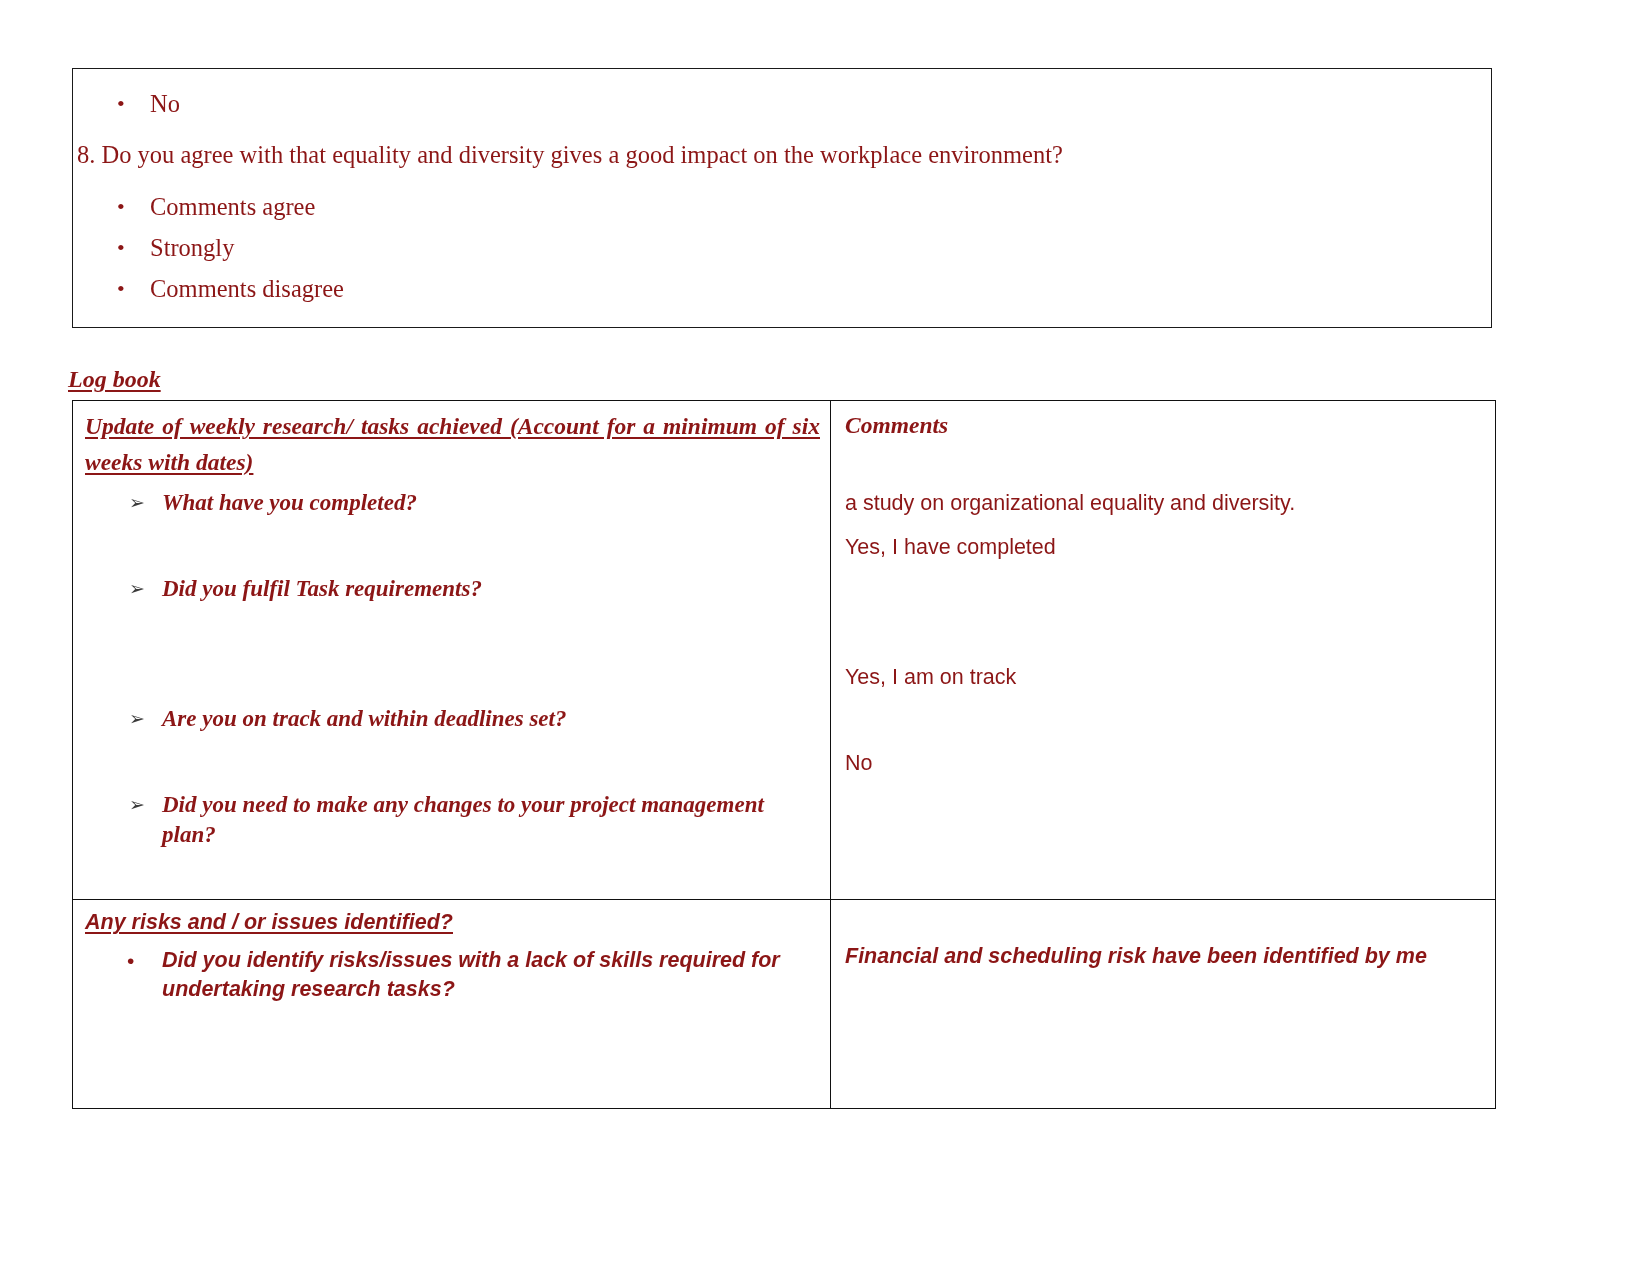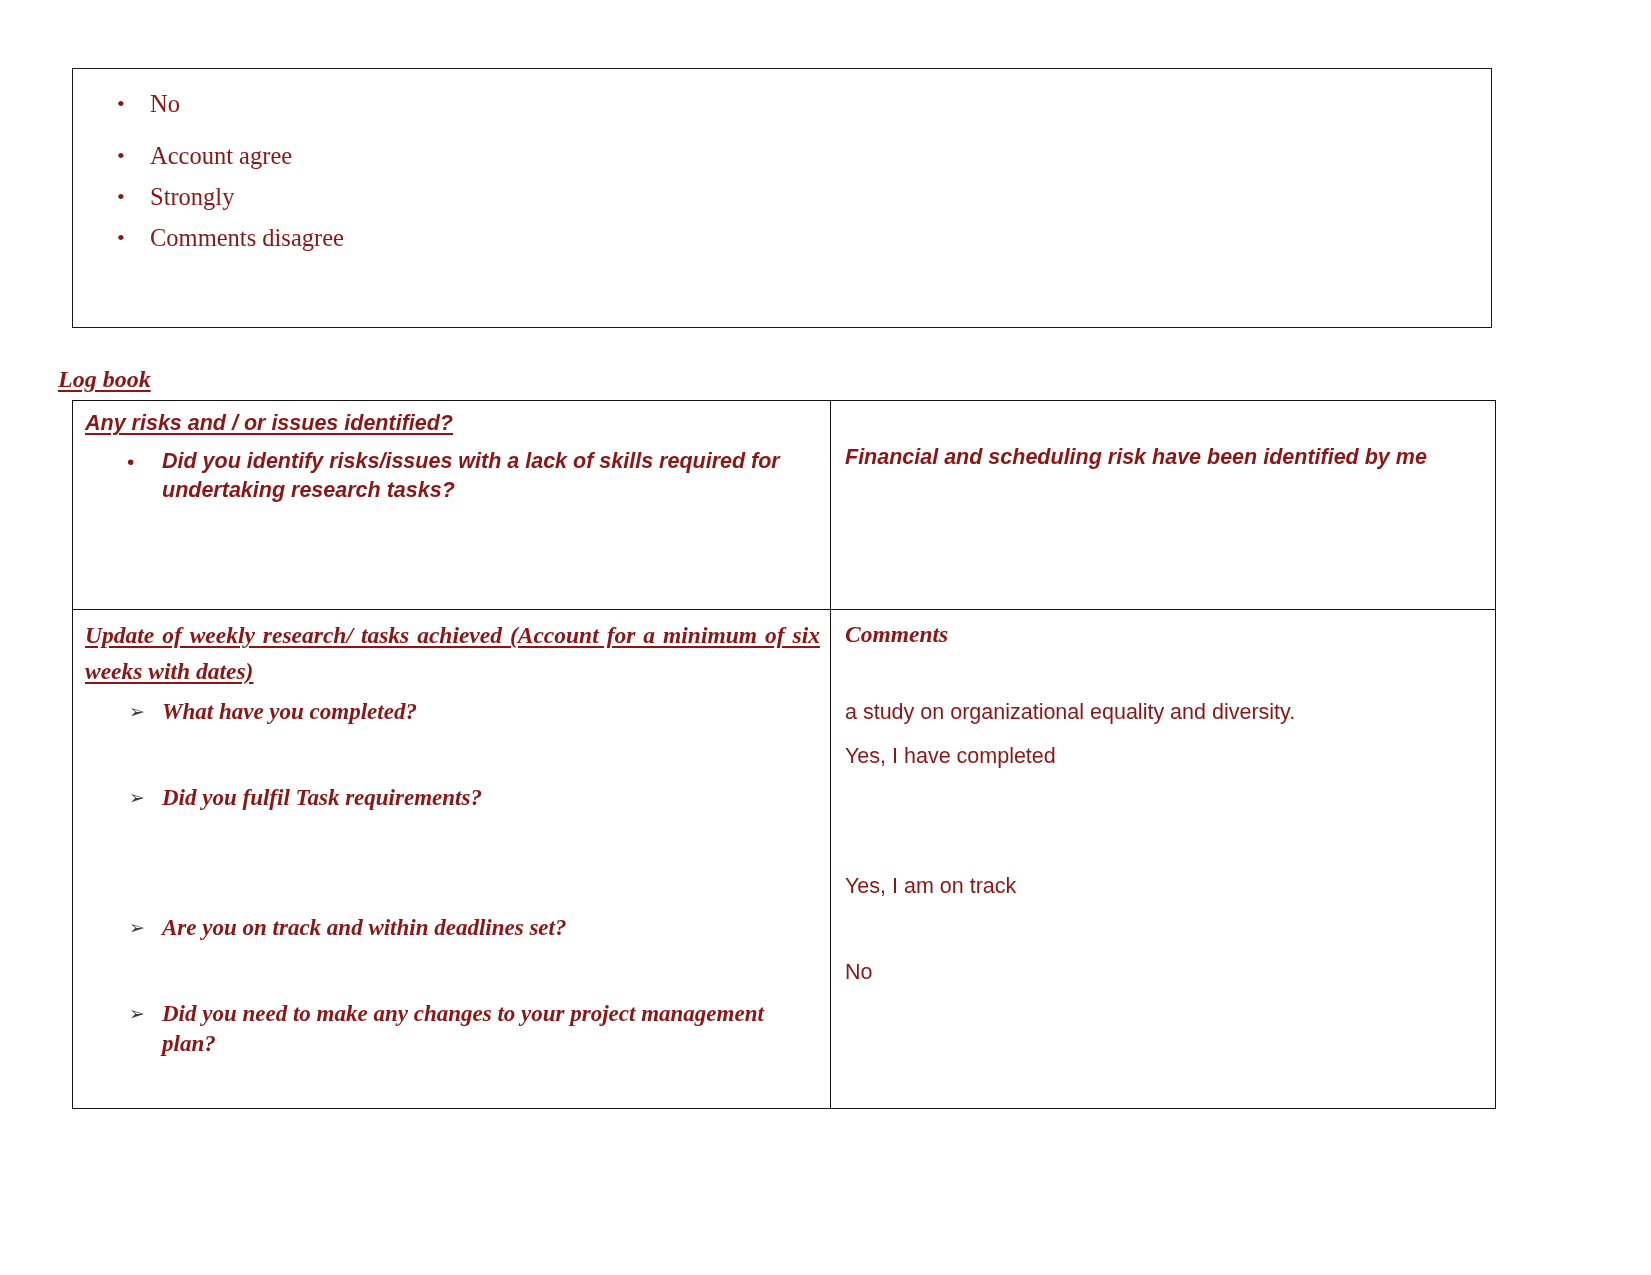--- a/index.html
+++ b/index.html
@@ -53,21 +53,21 @@
     color: #8c1616;
     padding-left: 4px;
     margin-top: 10px;
     font-family: "Liberation Serif", serif;
   }
   .gap-sm { height: 11px; }
 
   
   .logbook-heading {
     position: absolute;
-    left: 58px;
+    left: 68px;
     top: 366px;
     font-family: "Liberation Serif", serif;
     font-weight: bold;
     font-style: italic;
     font-size: 24px;
     color: #8c1616;
     text-decoration: underline;
     text-underline-offset: 3px;
   }
 
@@ -211,27 +211,28 @@
 
 <div class="survey-box">
   <div class="sp-14"></div>
   <ul class="survey-bullets">
     <li>
       <span class="b-dot">•</span>
       <span>No</span>
     </li>
   </ul>
 
+  <div class="q-line">8. Do you agree with that equality and diversity gives a good impact on the workplace environment?</div>
 
   <div class="gap-sm"></div>
 
   <ul class="survey-bullets">
     <li>
       <span class="b-dot">•</span>
-      <span>Account agree</span>
+      <span>Comments agree</span>
     </li>
     <li>
       <span class="b-dot">•</span>
       <span>Strongly</span>
     </li>
     <li>
       <span class="b-dot">•</span>
       <span>Comments disagree</span>
     </li>
   </ul>
@@ -240,20 +241,86 @@
 <div class="logbook-heading">Log book</div>
 
 <table class="log-table">
   <colgroup>
     <col class="col-left">
     <col class="col-right">
   </colgroup>
   <tbody>
 
     <tr>
+      <td class="row1-left">
+        <div class="cell-pad-left">
+          <p class="tbl-head-justify">Update of weekly research/ tasks achieved (Account for a minimum of six weeks with dates)</p>
+
+          <div class="sp-8"></div>
+
+          <ul class="arrow-list">
+            <li>
+              <span class="arrow">➢</span>
+              <span>What have you completed?</span>
+            </li>
+          </ul>
+
+          <div class="sp-56"></div>
+
+          <ul class="arrow-list">
+            <li>
+              <span class="arrow">➢</span>
+              <span>Did you fulfil Task requirements?</span>
+            </li>
+          </ul>
+
+          <div class="sp-100"></div>
+
+          <ul class="arrow-list">
+            <li>
+              <span class="arrow">➢</span>
+              <span>Are you on track and within deadlines set?</span>
+            </li>
+          </ul>
+
+          <div class="sp-56"></div>
+
+          <ul class="arrow-list">
+            <li>
+              <span class="arrow">➢</span>
+              <span>Did you need to make any changes to your project management plan?</span>
+            </li>
+          </ul>
+        </div>
+      </td>
+
+      <td>
+        <div class="cell-pad-right">
+          <p class="tbl-head-plain">Comments</p>
+
+          <div class="sp-46"></div>
+
+          <p class="answer">a study on organizational equality and diversity.</p>
+
+          <div class="sp-14"></div>
+
+          <p class="answer">Yes, I have completed</p>
+
+          <div class="sp-100"></div>
+
+          <p class="answer">Yes, I am on track</p>
+
+          <div class="sp-56"></div>
+
+          <p class="answer">No</p>
+        </div>
+      </td>
+    </tr>
+
+    <tr>
       <td class="row2-left">
         <div class="cell-pad-left">
           <p class="tbl-head-underline">Any risks and / or issues identified?</p>
 
           <div class="sp-8"></div>
 
           <ul class="dot-list">
             <li>
               <span class="b-dot">•</span>
               <span>Did you identify risks/issues with a lack of skills required for undertaking research tasks?</span>
@@ -262,80 +329,14 @@
         </div>
       </td>
 
       <td>
         <div class="cell-pad-right">
           <div class="sp-34"></div>
           <p class="answer-bold">Financial and scheduling risk have been identified by me</p>
         </div>
       </td>
     </tr>
-
-    <tr>
-      <td class="row1-left">
-        <div class="cell-pad-left">
-          <p class="tbl-head-justify">Update of weekly research/ tasks achieved (Account for a minimum of six weeks with dates)</p>
-
-          <div class="sp-8"></div>
-
-          <ul class="arrow-list">
-            <li>
-              <span class="arrow">➢</span>
-              <span>What have you completed?</span>
-            </li>
-          </ul>
-
-          <div class="sp-56"></div>
-
-          <ul class="arrow-list">
-            <li>
-              <span class="arrow">➢</span>
-              <span>Did you fulfil Task requirements?</span>
-            </li>
-          </ul>
-
-          <div class="sp-100"></div>
-
-          <ul class="arrow-list">
-            <li>
-              <span class="arrow">➢</span>
-              <span>Are you on track and within deadlines set?</span>
-            </li>
-          </ul>
-
-          <div class="sp-56"></div>
-
-          <ul class="arrow-list">
-            <li>
-              <span class="arrow">➢</span>
-              <span>Did you need to make any changes to your project management plan?</span>
-            </li>
-          </ul>
-        </div>
-      </td>
-
-      <td>
-        <div class="cell-pad-right">
-          <p class="tbl-head-plain">Comments</p>
-
-          <div class="sp-46"></div>
-
-          <p class="answer">a study on organizational equality and diversity.</p>
-
-          <div class="sp-14"></div>
-
-          <p class="answer">Yes, I have completed</p>
-
-          <div class="sp-100"></div>
-
-          <p class="answer">Yes, I am on track</p>
-
-          <div class="sp-56"></div>
-
-          <p class="answer">No</p>
-        </div>
-      </td>
-    </tr>
   </tbody>
 </table>
 
 </body></html>

